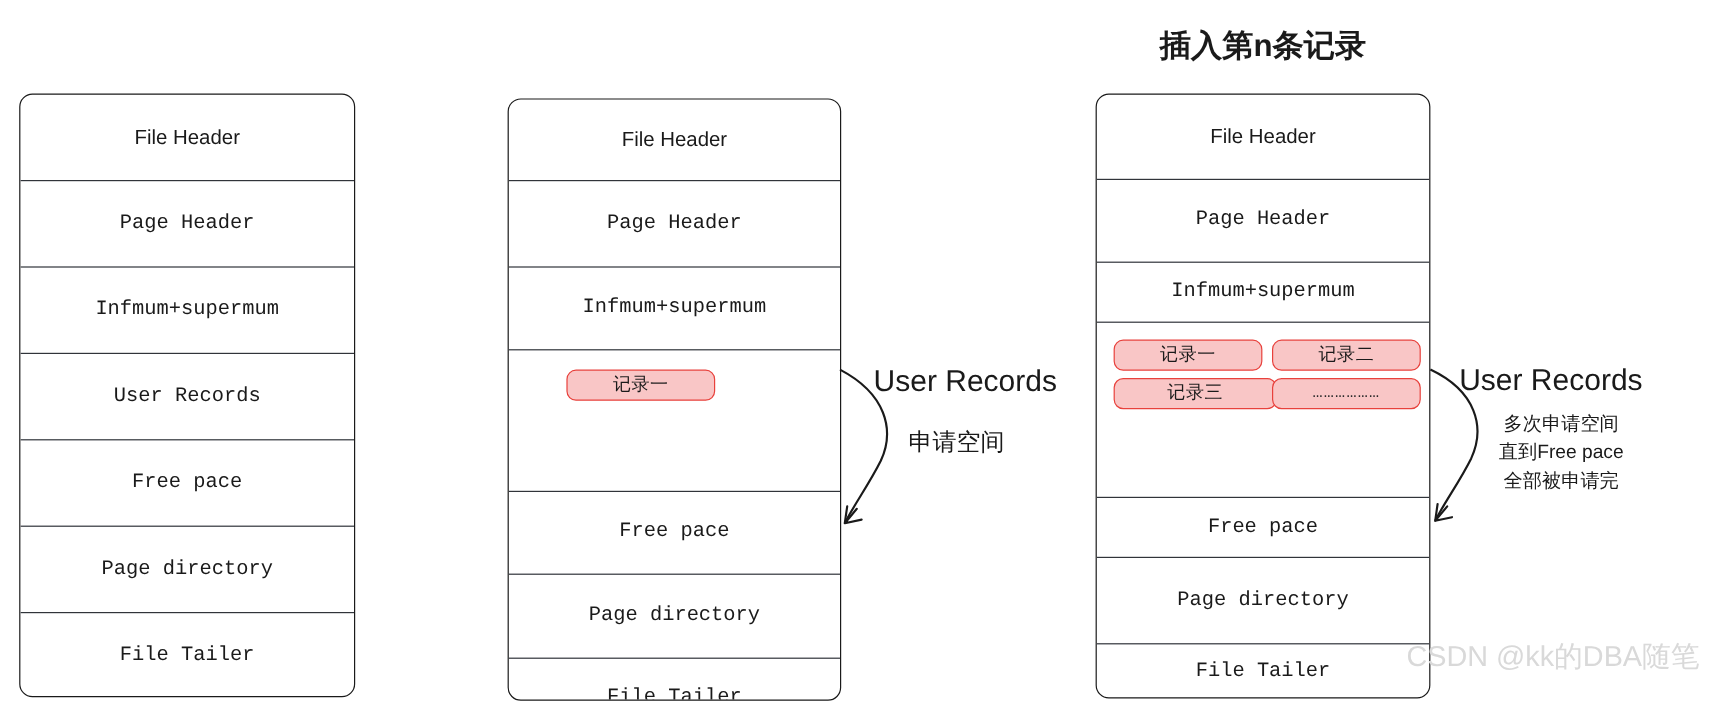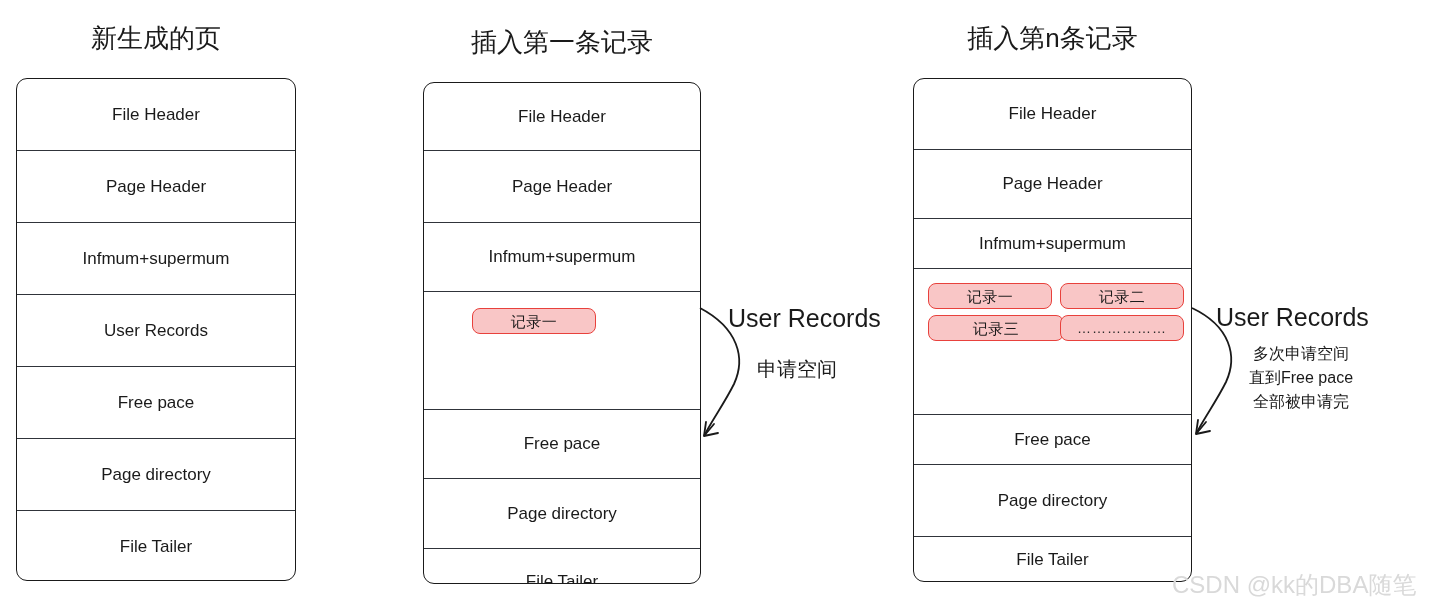--- a/index.html
+++ b/index.html
@@ -42,20 +42,21 @@
     position: absolute;
     left: 0;
     right: 0;
     box-sizing: border-box;
     display: flex;
     align-items: center;
     justify-content: center;
   }
   .row.divided {
     border-top: 1.4px solid #30343a;
+    font-family: Liberation Mono, monospace;
   }
   .row-label {
     font-size: 17px;
     line-height: 26px;
     color: #1a1a1a;
     white-space: nowrap;
   }
 
   
   .pill {
@@ -115,21 +116,20 @@
     color: #d9d9d9;
     white-space: nowrap;
     user-select: none;
   }
 </style>
 </head>
 <body>
 
 <div id="canvas">
 
-  <div class="col-title" style="left:16px; top:22px; width:280px;">新生成的页</div>
 
   <div class="page-box" style="left:16px; top:78px; width:280px; height:503px;">
     <div class="row" style="top:0px; height:71px;">
       <span class="row-label">File Header</span>
     </div>
     <div class="row divided" style="top:71px; height:72px;">
       <span class="row-label">Page Header</span>
     </div>
     <div class="row divided" style="top:143px; height:72px;">
       <span class="row-label">Infmum+supermum</span>
@@ -141,21 +141,20 @@
       <span class="row-label">Free pace</span>
     </div>
     <div class="row divided" style="top:359px; height:72px;">
       <span class="row-label">Page directory</span>
     </div>
     <div class="row divided" style="top:431px; height:72px;">
       <span class="row-label">File Tailer</span>
     </div>
   </div>
 
-  <div class="col-title" style="left:423px; top:26px; width:278px;">插入第一条记录</div>
 
   <div class="page-box" style="left:423px; top:82px; width:278px; height:502px;">
     <div class="row" style="top:0px; height:67px;">
       <span class="row-label">File Header</span>
     </div>
     <div class="row divided" style="top:67px; height:72px;">
       <span class="row-label">Page Header</span>
     </div>
     <div class="row divided" style="top:139px; height:69px;">
       <span class="row-label">Infmum+supermum</span>
@@ -177,21 +176,21 @@
     </div>
   </div>
 
   <svg class="brace-svg" width="120" height="160" viewBox="0 0 120 160" style="left:698px; top:300px;">
     <path d="M2,8 C40,28 48,58 36,84 C26,104 14,120 6,136" fill="none" stroke="#1a1a1a" stroke-width="1.8"></path>
     <path d="M6,136 L16,124 M6,136 L20,133 M6,136 L8,122" fill="none" stroke="#1a1a1a" stroke-width="1.8" stroke-linecap="round"></path>
   </svg>
   <div class="anno-title" style="left:728px; top:303px;">User Records</div>
   <div class="anno-note single" style="left:757px; top:357px;">申请空间</div>
 
-  <div class="col-title" style="left:913px; top:22px; width:279px;">插入第n条记录</div>
+  <div class="col-title" style="left:913px; top:22px; width:279px;font-weight:bold;">插入第n条记录</div>
 
   <div class="page-box" style="left:913px; top:78px; width:279px; height:504px;">
     <div class="row" style="top:0px; height:70px;">
       <span class="row-label">File Header</span>
     </div>
     <div class="row divided" style="top:70px; height:69px;">
       <span class="row-label">Page Header</span>
     </div>
     <div class="row divided" style="top:139px; height:50px;">
       <span class="row-label">Infmum+supermum</span>
@@ -224,15 +223,15 @@
 
   <svg class="brace-svg" width="120" height="160" viewBox="0 0 120 160" style="left:1190px; top:300px;">
     <path d="M2,8 C40,26 48,56 36,82 C26,102 14,118 6,134" fill="none" stroke="#1a1a1a" stroke-width="1.8"></path>
     <path d="M6,134 L16,122 M6,134 L20,131 M6,134 L8,120" fill="none" stroke="#1a1a1a" stroke-width="1.8" stroke-linecap="round"></path>
   </svg>
   <div class="anno-title" style="left:1216px; top:302px;">User Records</div>
   <div class="anno-note" style="left:1249px; top:342px;">多次申请空间
 直到Free pace
 全部被申请完</div>
 
-  <div class="watermark" style="left:1172px; top:534px;margin-top:37px;">CSDN @kk的DBA随笔</div>
+  <div class="watermark" style="left:1172px; top:534px;">CSDN @kk的DBA随笔</div>
 
 </div>
 
 </body></html>

